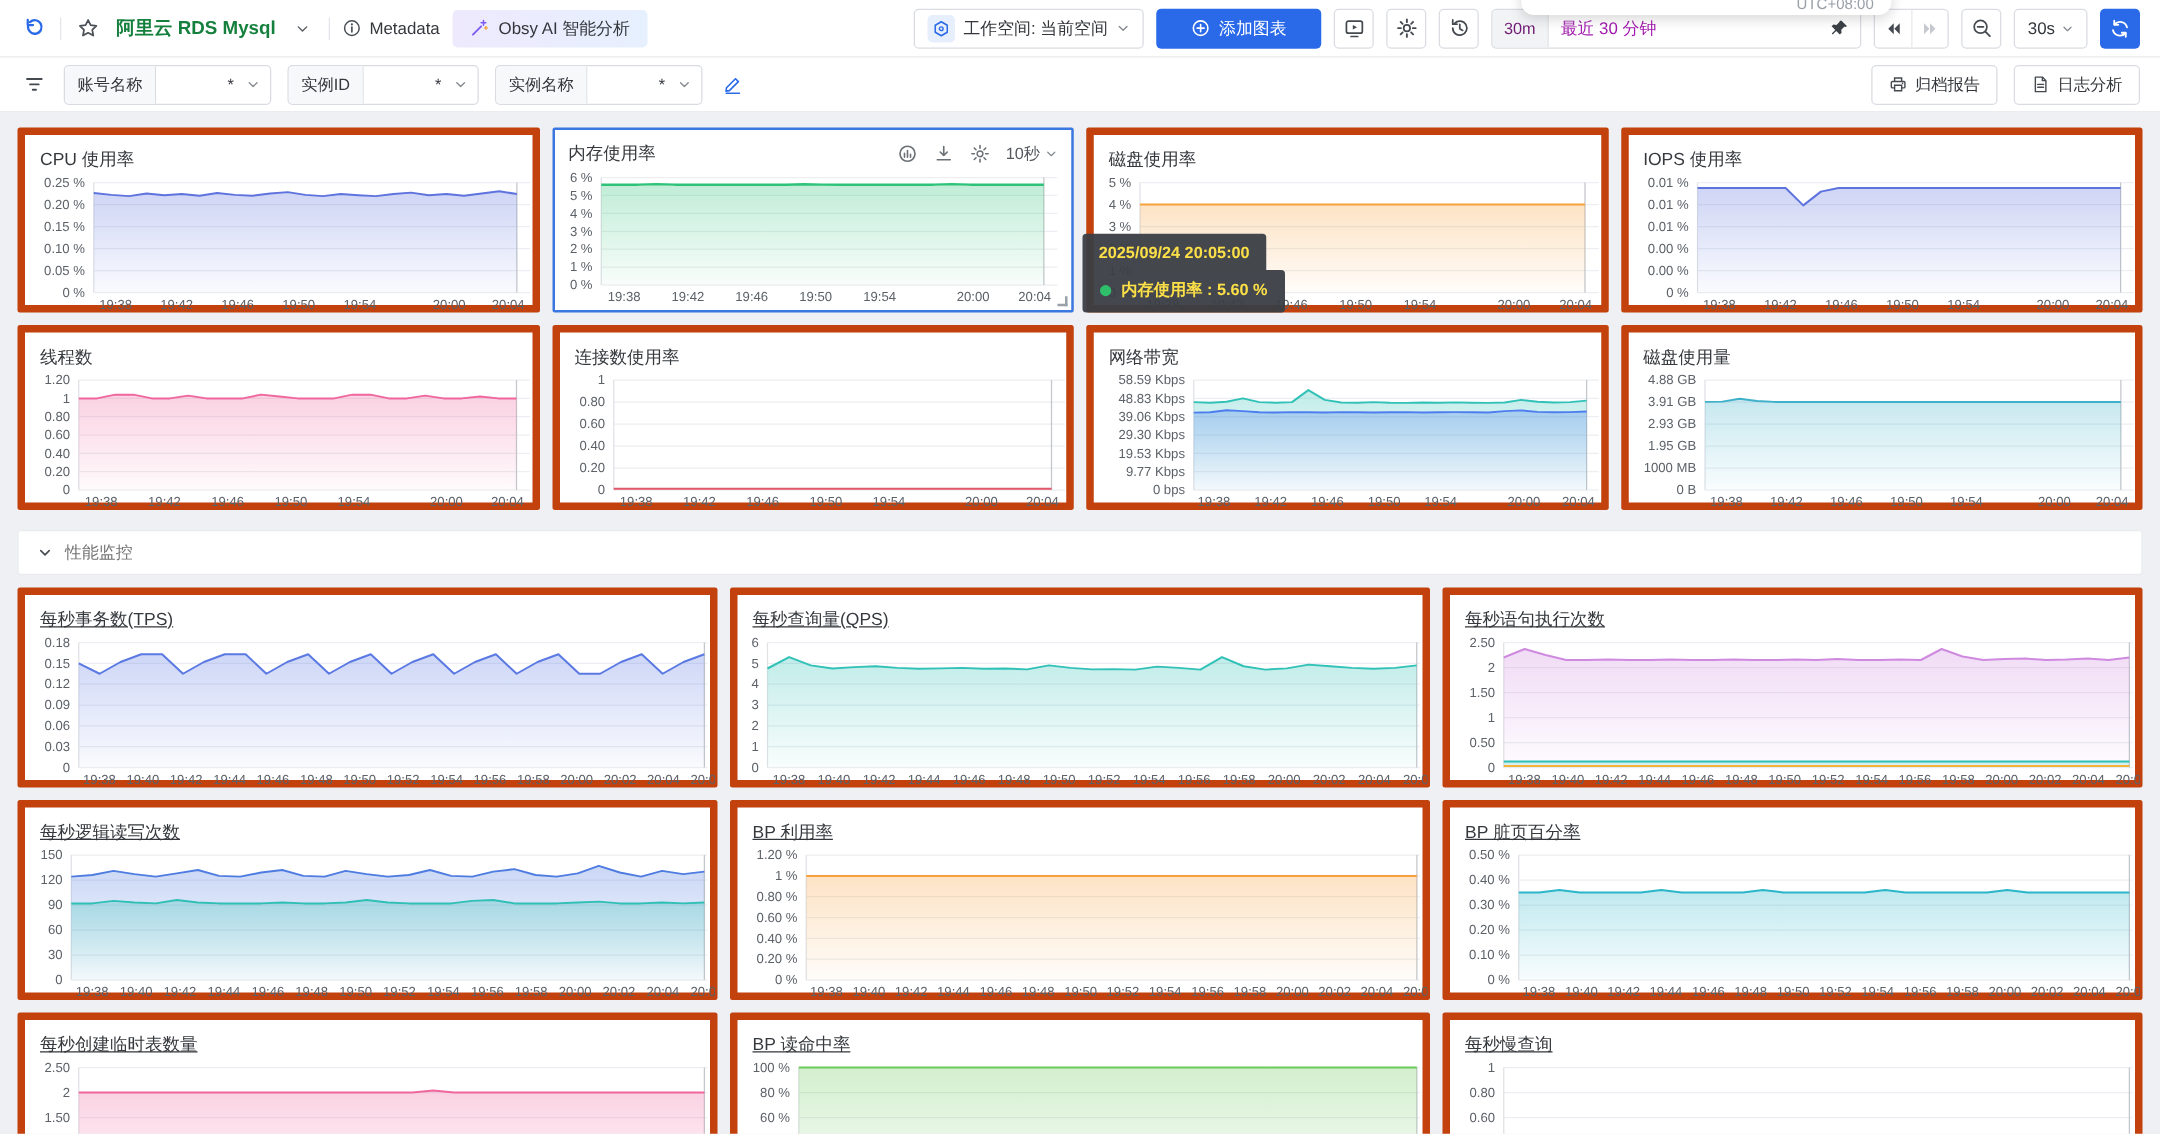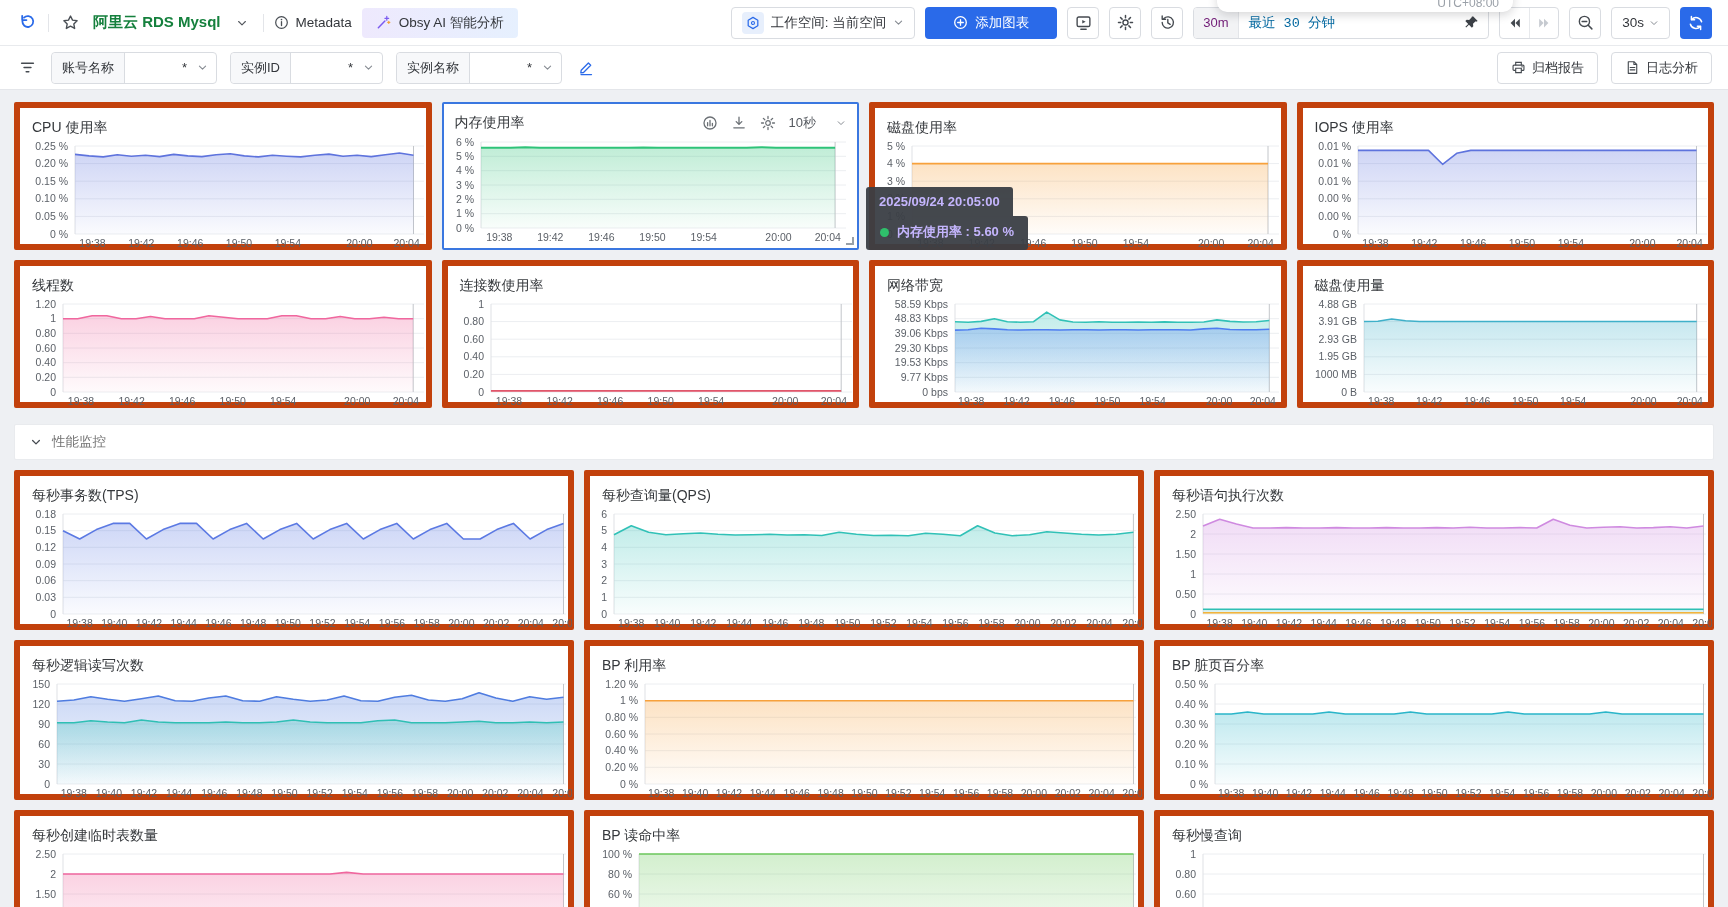--- a/index.html
+++ b/index.html
@@ -26,21 +26,21 @@
     border:1px solid #d9dce1; border-radius:4px; background:#fff; font-size:13.5px; white-space:nowrap; }
   .ws-badge { width:22px; height:22px; border-radius:4px; background:#e7effc; display:flex; align-items:center; justify-content:center; }
   .primary-btn { display:flex; align-items:center; gap:7px; height:32px; padding:0 28px;
     background:#2a6ae9; color:#fff; font-size:13.5px; border-radius:4px; white-space:nowrap; }
   .sq-btn { width:32px; height:32px; border:1px solid #d9dce1; border-radius:4px; background:#fff;
     display:flex; align-items:center; justify-content:center; }
   .time-group { display:flex; align-items:center; height:32px; width:296px; border:1px solid #d9dce1;
     border-radius:4px; background:#fff; overflow:hidden; }
   .time-chip { background:#f2f3f5; height:100%; display:flex; align-items:center; padding:0 9px;
     font-size:13px; color:#701a75; border-right:1px solid #e3e5e9; }
-  .time-value { flex:1; padding:0 10px; font-size:13.5px; color:#0369a1; white-space:nowrap;font-family:Liberation Mono, monospace; }
+  .time-value { flex:1; padding:0 10px; font-size:13.5px; color:#a21caf; white-space:nowrap; }
   .time-pin { display:flex; align-items:center; padding-right:9px; }
   .pager-group { display:flex; height:32px; border:1px solid #d9dce1; border-radius:4px; background:#fff; overflow:hidden; }
   .pager-group button { width:29px; display:flex; align-items:center; justify-content:center; }
   .pager-group button + button { border-left:1px solid #e7e9ec; }
   .interval-select { display:flex; align-items:center; gap:5px; height:32px; padding:0 10px;
     border:1px solid #d9dce1; border-radius:4px; background:#fff; font-size:13.5px; }
   .refresh-btn { width:32px; height:32px; background:#2a6ae9; border-radius:4px;
     display:flex; align-items:center; justify-content:center; }
   .top-popover { position:absolute; top:-17px; left:1217px; width:296px; height:29px; background:#fff;
     border-radius:10px; box-shadow:0 3px 10px rgba(31,35,41,.18); z-index:8;
@@ -55,40 +55,40 @@
     border-right:1px solid #d9dce1; border-radius:4px 0 0 4px; white-space:nowrap; }
   .fg-value { padding:0 10px; min-width:72px; }
   .fg-chev { padding-right:8px; display:flex; align-items:center; }
   .action-btn { display:flex; align-items:center; gap:6px; height:32px; padding:0 13px;
     border:1px solid #d9dce1; border-radius:4px; background:#fff; font-size:13px; color:#33363b; white-space:nowrap; }
 
   
   .content { padding:12px 14px 0; }
   .grid { display:grid; gap:10px; margin-bottom:10px; }
   .cols4 { grid-template-columns:repeat(4,1fr); }
-  .cols3 { grid-template-columns:repeat(3,1fr); }
+  .cols3 { grid-template-columns:repeat(3,1fr);text-decoration:underline; }
   .card { background:#fff; border:6px solid #c2410c; border-radius:2px; padding:10px 12px 2px;
     position:relative; height:148px; }
   .cols3 .card { height:160px; }
   .card.selected { border:2px solid #3a77e0; padding:9px 11px 1px; }
   .card-head { display:flex; justify-content:space-between; align-items:center; height:20px; }
   .card-title { font-size:14px; color:#35383c; white-space:nowrap; }
   .chart-body { position:absolute; left:4px; right:6px; top:32px; bottom:2px; }
   .toolbar { display:flex; align-items:center; gap:13px; color:#6b7075; }
   .tb-icon { display:flex; align-items:center; }
-  .tb-interval { display:flex; align-items:center; gap:20px; font-size:13px; color:#55595f; }
+  .tb-interval { display:flex; align-items:center; gap:4px; font-size:13px; color:#55595f; }
   .resize-handle { position:absolute; right:3px; bottom:3px; width:8px; height:8px;
     border-right:2px solid #98a0a8; border-bottom:2px solid #98a0a8; }
   .section-bar { background:#fff; border:1px solid #e9ebee; border-radius:2px; height:36px;
     display:flex; align-items:center; gap:10px; padding:0 15px; margin:16px 0 10px;
     font-size:13.5px; font-weight:500; color:#737373; }
   .tk { font-size:10.5px; fill:#5c6168; }
 
   
-  .tooltip { position:absolute; left:866px; top:187px; z-index:60; font-size:13px; font-weight:bold; color:#c4b5fd; }
+  .tooltip { position:absolute; left:866px; top:187px; z-index:60; font-size:13px; font-weight:bold; color:#fde047; }
   .tt-head { background:rgba(58,62,68,.95); padding:7px 13px; border-radius:3px 3px 0 0; width:max-content; }
   .tt-row { background:rgba(58,62,68,.95); padding:7px 14px 9px; border-radius:0 3px 3px 3px;
     display:flex; align-items:center; gap:8px; width:max-content; }
   .tt-dot { width:9px; height:9px; border-radius:50%; background:#2fbf6b; }
 </style>
 </head>
 <body>
 
 <div class="topbar">
   <button class="icon-plain">

